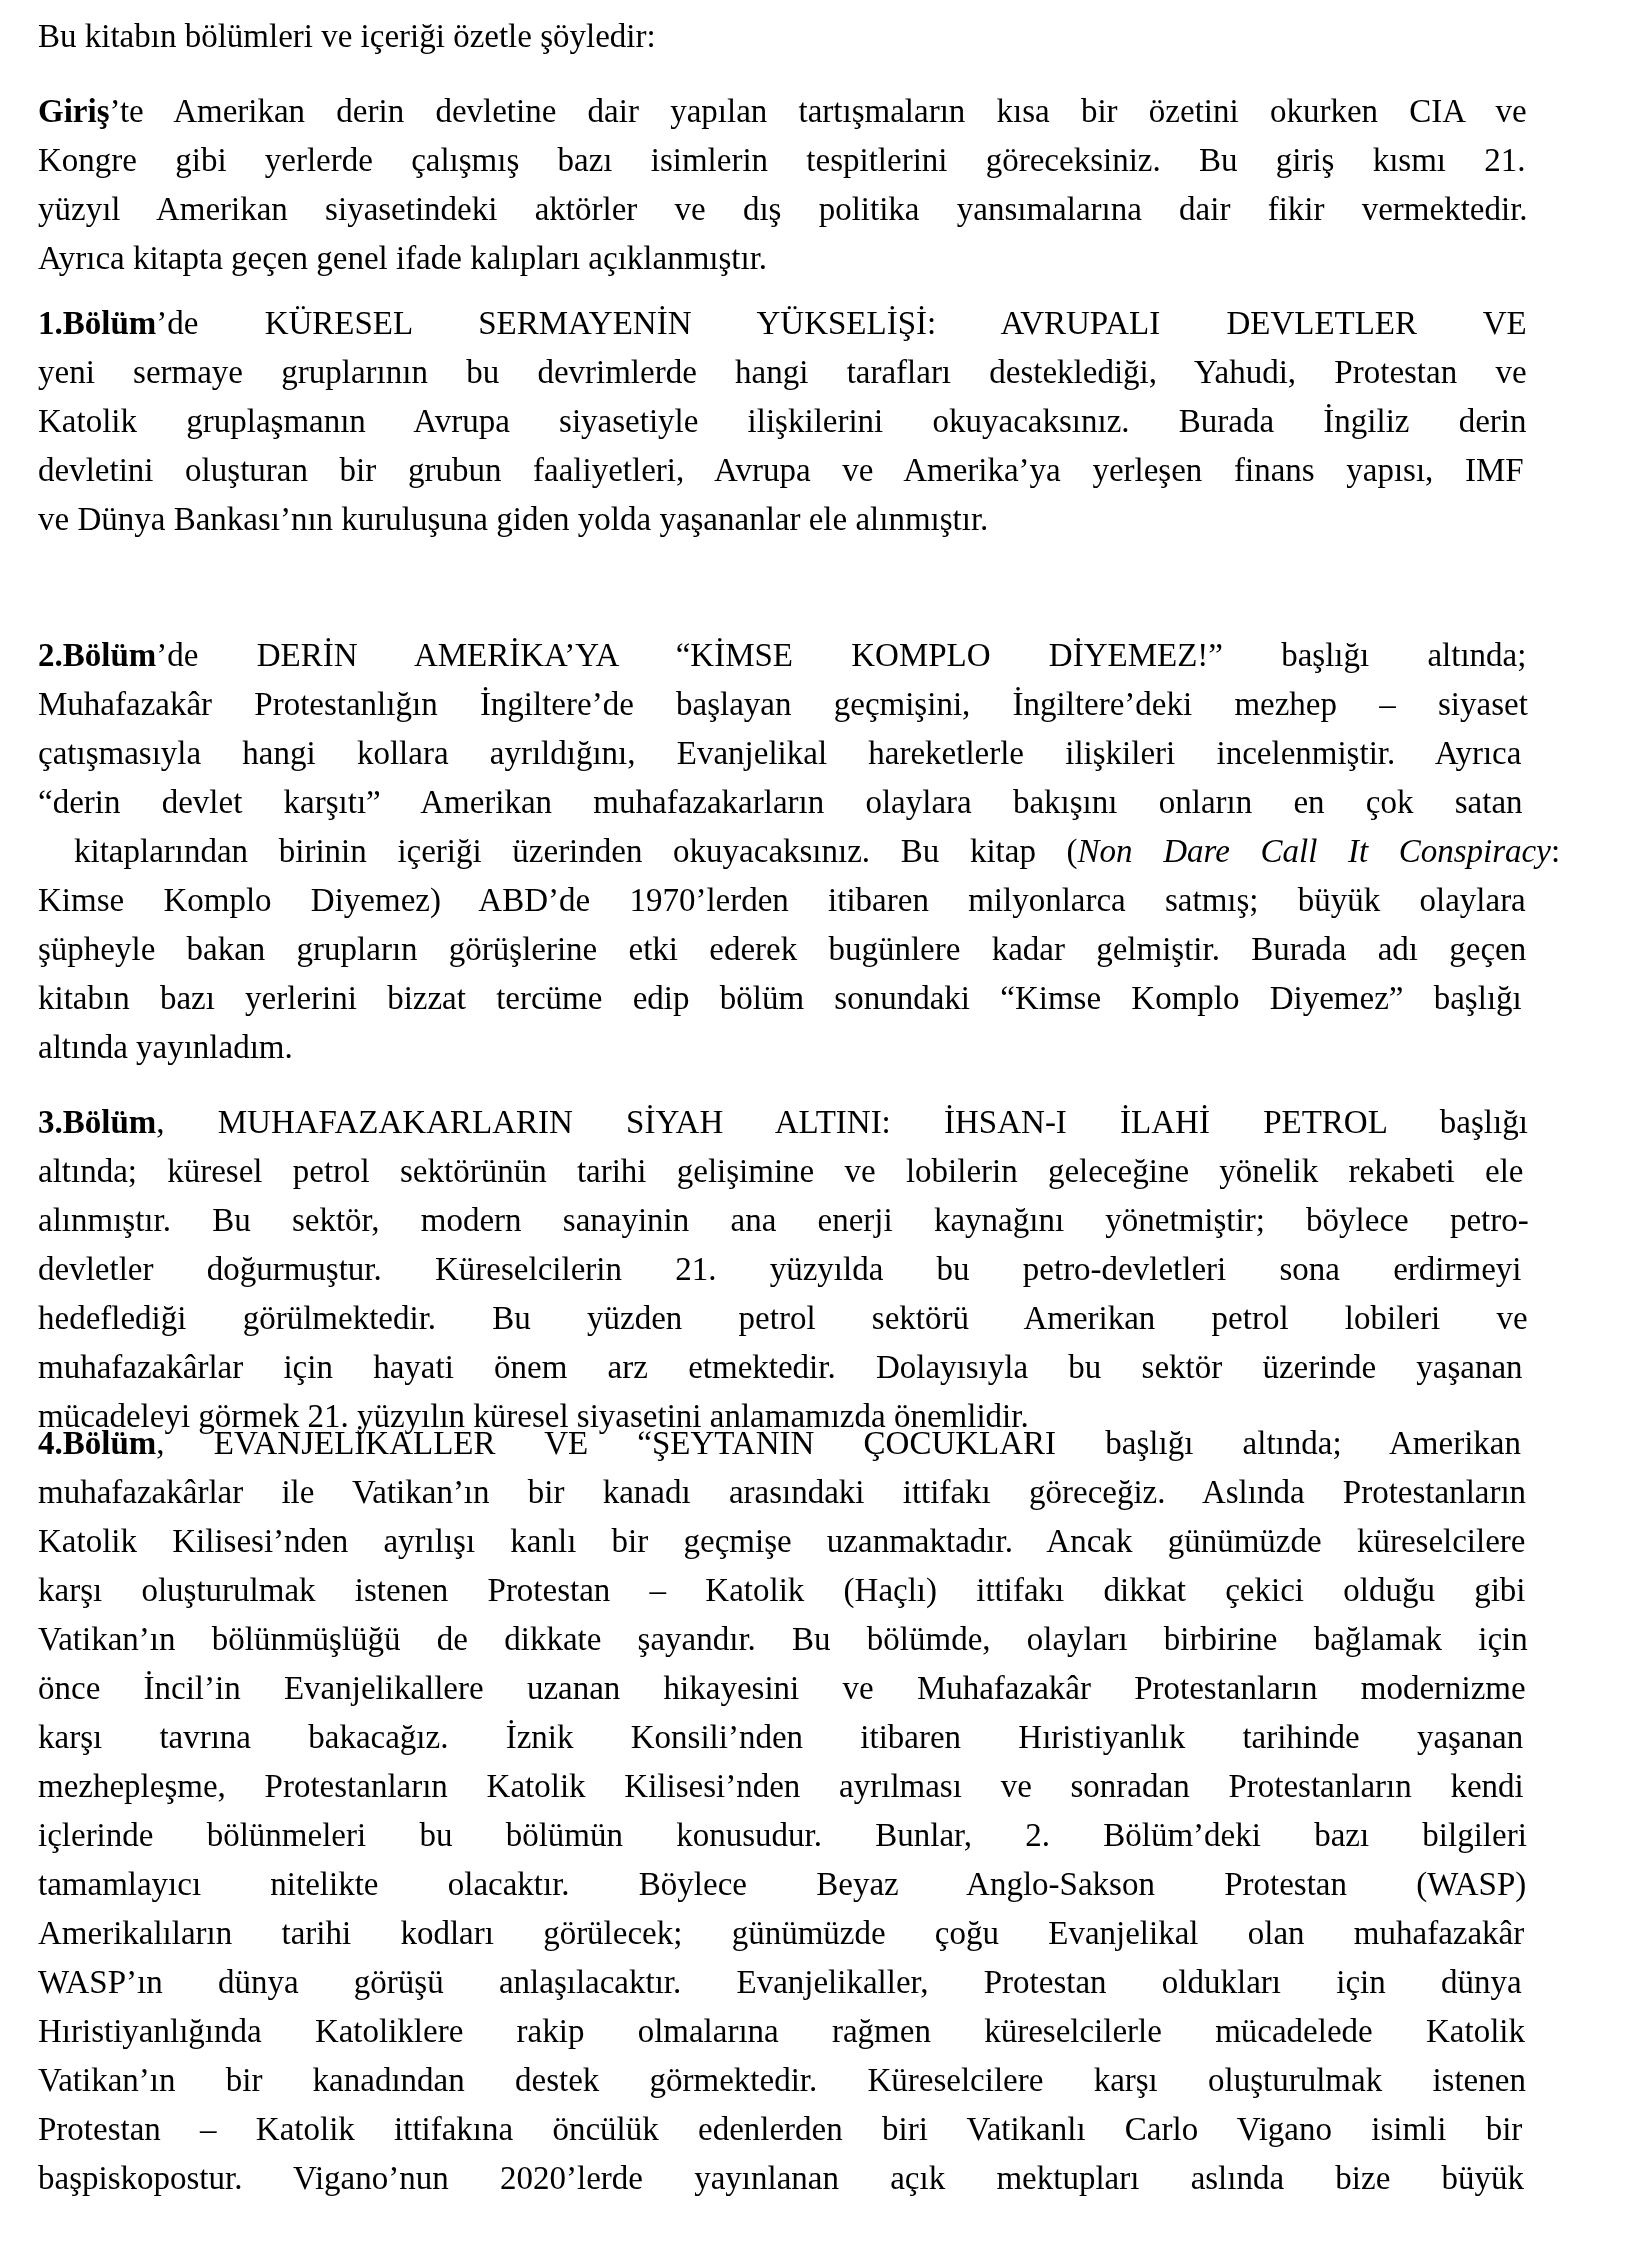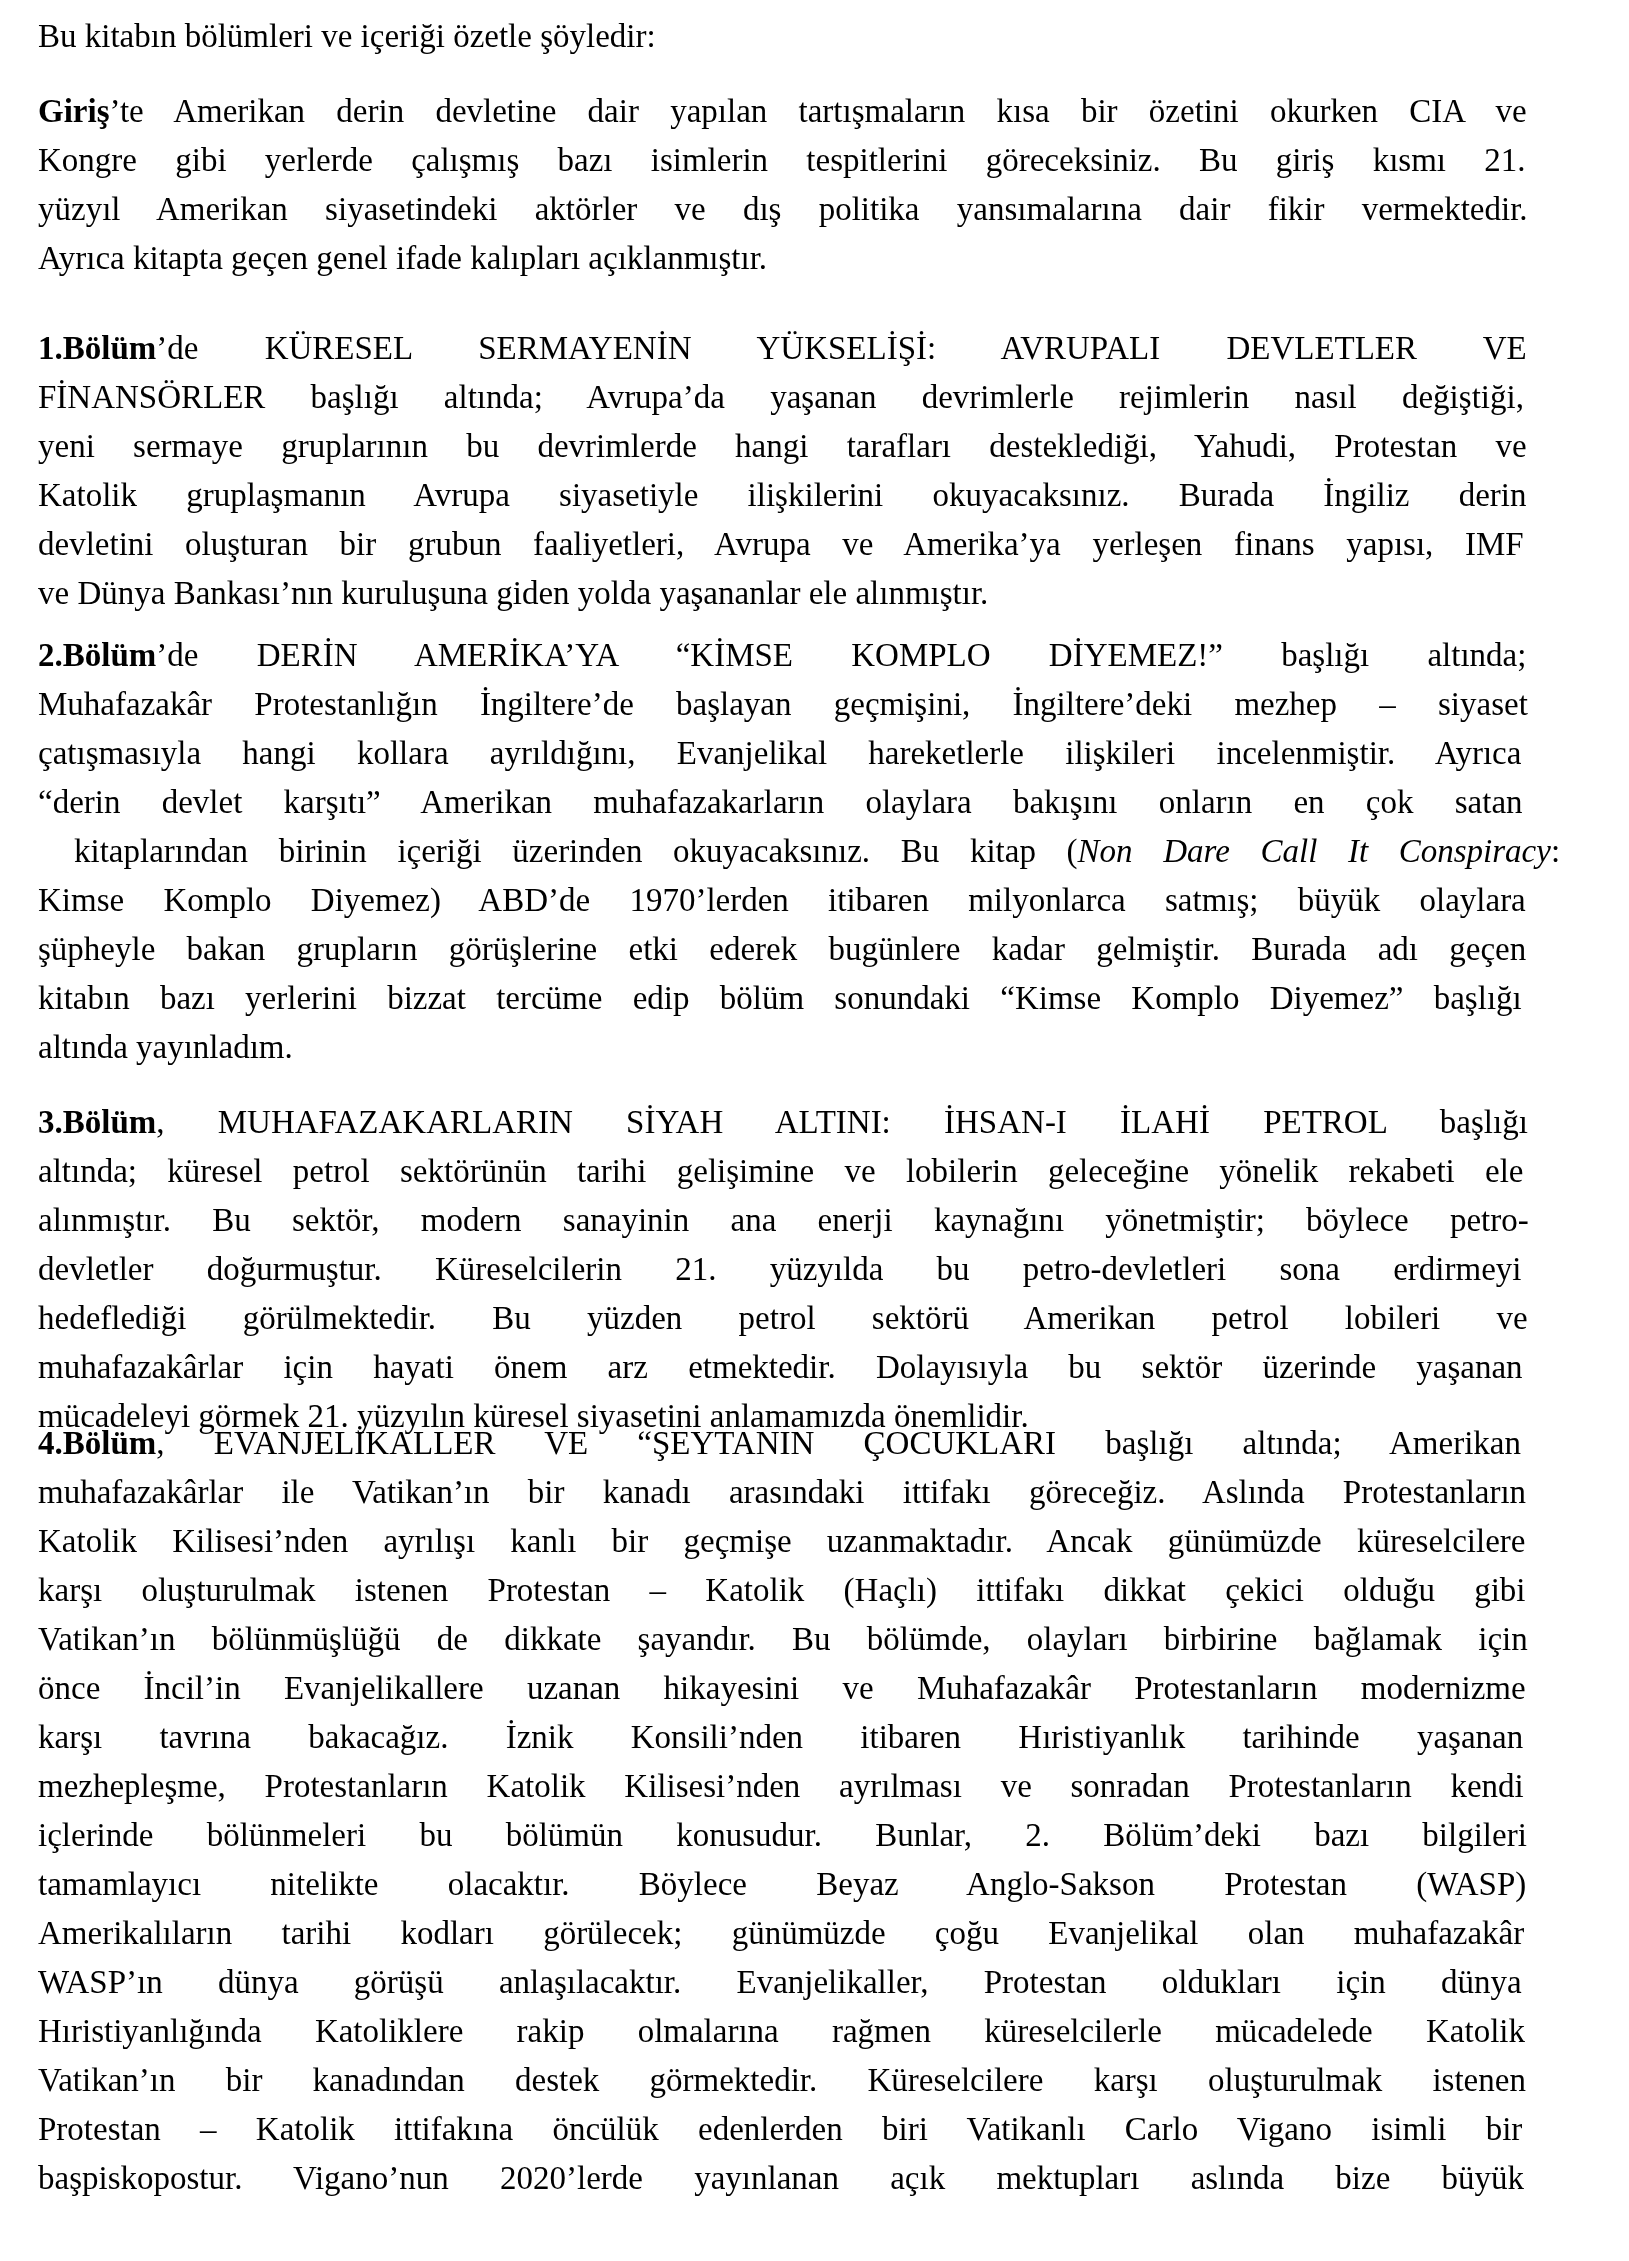--- a/index.html
+++ b/index.html
@@ -50,23 +50,22 @@
 <div class="page">
   <div class="para" id="p0" style="top:12px">
       <div class="line last"><span>Bu kitabın bölümleri ve içeriği özetle şöyledir:</span></div>
     </div>
   <div class="para" id="p1" style="top:87px">
       <div class="line" style="width: 1495px; display: block; word-spacing: 23px; text-align: left; text-align-last: left;"><span class="b">Giriş</span><span>’te Amerikan derin devletine dair yapılan tartışmaların kısa bir özetini okurken CIA ve</span></div>
       <div class="line" style="width: 1495px; display: block; word-spacing: 30px; text-align: left; text-align-last: left;"><span>Kongre gibi yerlerde çalışmış bazı isimlerin tespitlerini göreceksiniz. Bu giriş kısmı 21.</span></div>
       <div class="line" style="width: 1495px; display: block; word-spacing: 29px; text-align: left; text-align-last: left;"><span>yüzyıl Amerikan siyasetindeki aktörler ve dış politika yansımalarına dair fikir vermektedir.</span></div>
       <div class="line last"><span>Ayrıca kitapta geçen genel ifade kalıpları açıklanmıştır.</span></div>
     </div>
-  <div class="para" id="p2" style="top:324px">
+  <div class="para" id="p2" style="top:299px">
       <div class="line" style="width: 1495px; display: block; word-spacing: 58px; text-align: left; text-align-last: left;"><span class="b">1.Bölüm</span><span>’de KÜRESEL SERMAYENİN YÜKSELİŞİ: AVRUPALI DEVLETLER VE</span></div>
-      <div class="line" style="width: 1495px; display: block; word-spacing: 37px; text-align: left; text-align-last: left;"><span>FİNANSÖRLER başlığı altında; Avrupa’da yaşanan devrimlerle rejimlerin nasıl değiştiği,</span></div>
       <div class="line" style="width: 1495px; display: block; word-spacing: 30px; text-align: left; text-align-last: left;"><span>yeni sermaye gruplarının bu devrimlerde hangi tarafları desteklediği, Yahudi, Protestan ve</span></div>
       <div class="line" style="width: 1495px; display: block; word-spacing: 41px; text-align: left; text-align-last: left;"><span>Katolik gruplaşmanın Avrupa siyasetiyle ilişkilerini okuyacaksınız. Burada İngiliz derin</span></div>
       <div class="line" style="width: 1495px; display: block; word-spacing: 23.4px; text-align: left; text-align-last: left;"><span>devletini oluşturan bir grubun faaliyetleri, Avrupa ve Amerika’ya yerleşen finans yapısı, IMF</span></div>
       <div class="line last"><span>ve Dünya Bankası’nın kuruluşuna giden yolda yaşananlar ele alınmıştır.</span></div>
     </div>
   <div class="para" id="p3" style="top:631px">
       <div class="line" style="width: 1495px; display: block; word-spacing: 50px; text-align: left; text-align-last: left;"><span class="b">2.Bölüm</span><span>’de DERİN AMERİKA’YA “KİMSE KOMPLO DİYEMEZ!” başlığı altında;</span></div>
       <div class="line" style="width: 1495px; display: block; word-spacing: 34px; text-align: left; text-align-last: left;"><span>Muhafazakâr Protestanlığın İngiltere’de başlayan geçmişini, İngiltere’deki mezhep – siyaset</span></div>
       <div class="line" style="width: 1495px; display: block; word-spacing: 33px; text-align: left; text-align-last: left;"><span>çatışmasıyla hangi kollara ayrıldığını, Evanjelikal hareketlerle ilişkileri incelenmiştir. Ayrıca</span></div>
       <div class="line" style="width: 1495px; display: block; word-spacing: 33px; text-align: left; text-align-last: left;"><span>“derin devlet karşıtı” Amerikan muhafazakarların olaylara bakışını onların en çok satan</span></div>

